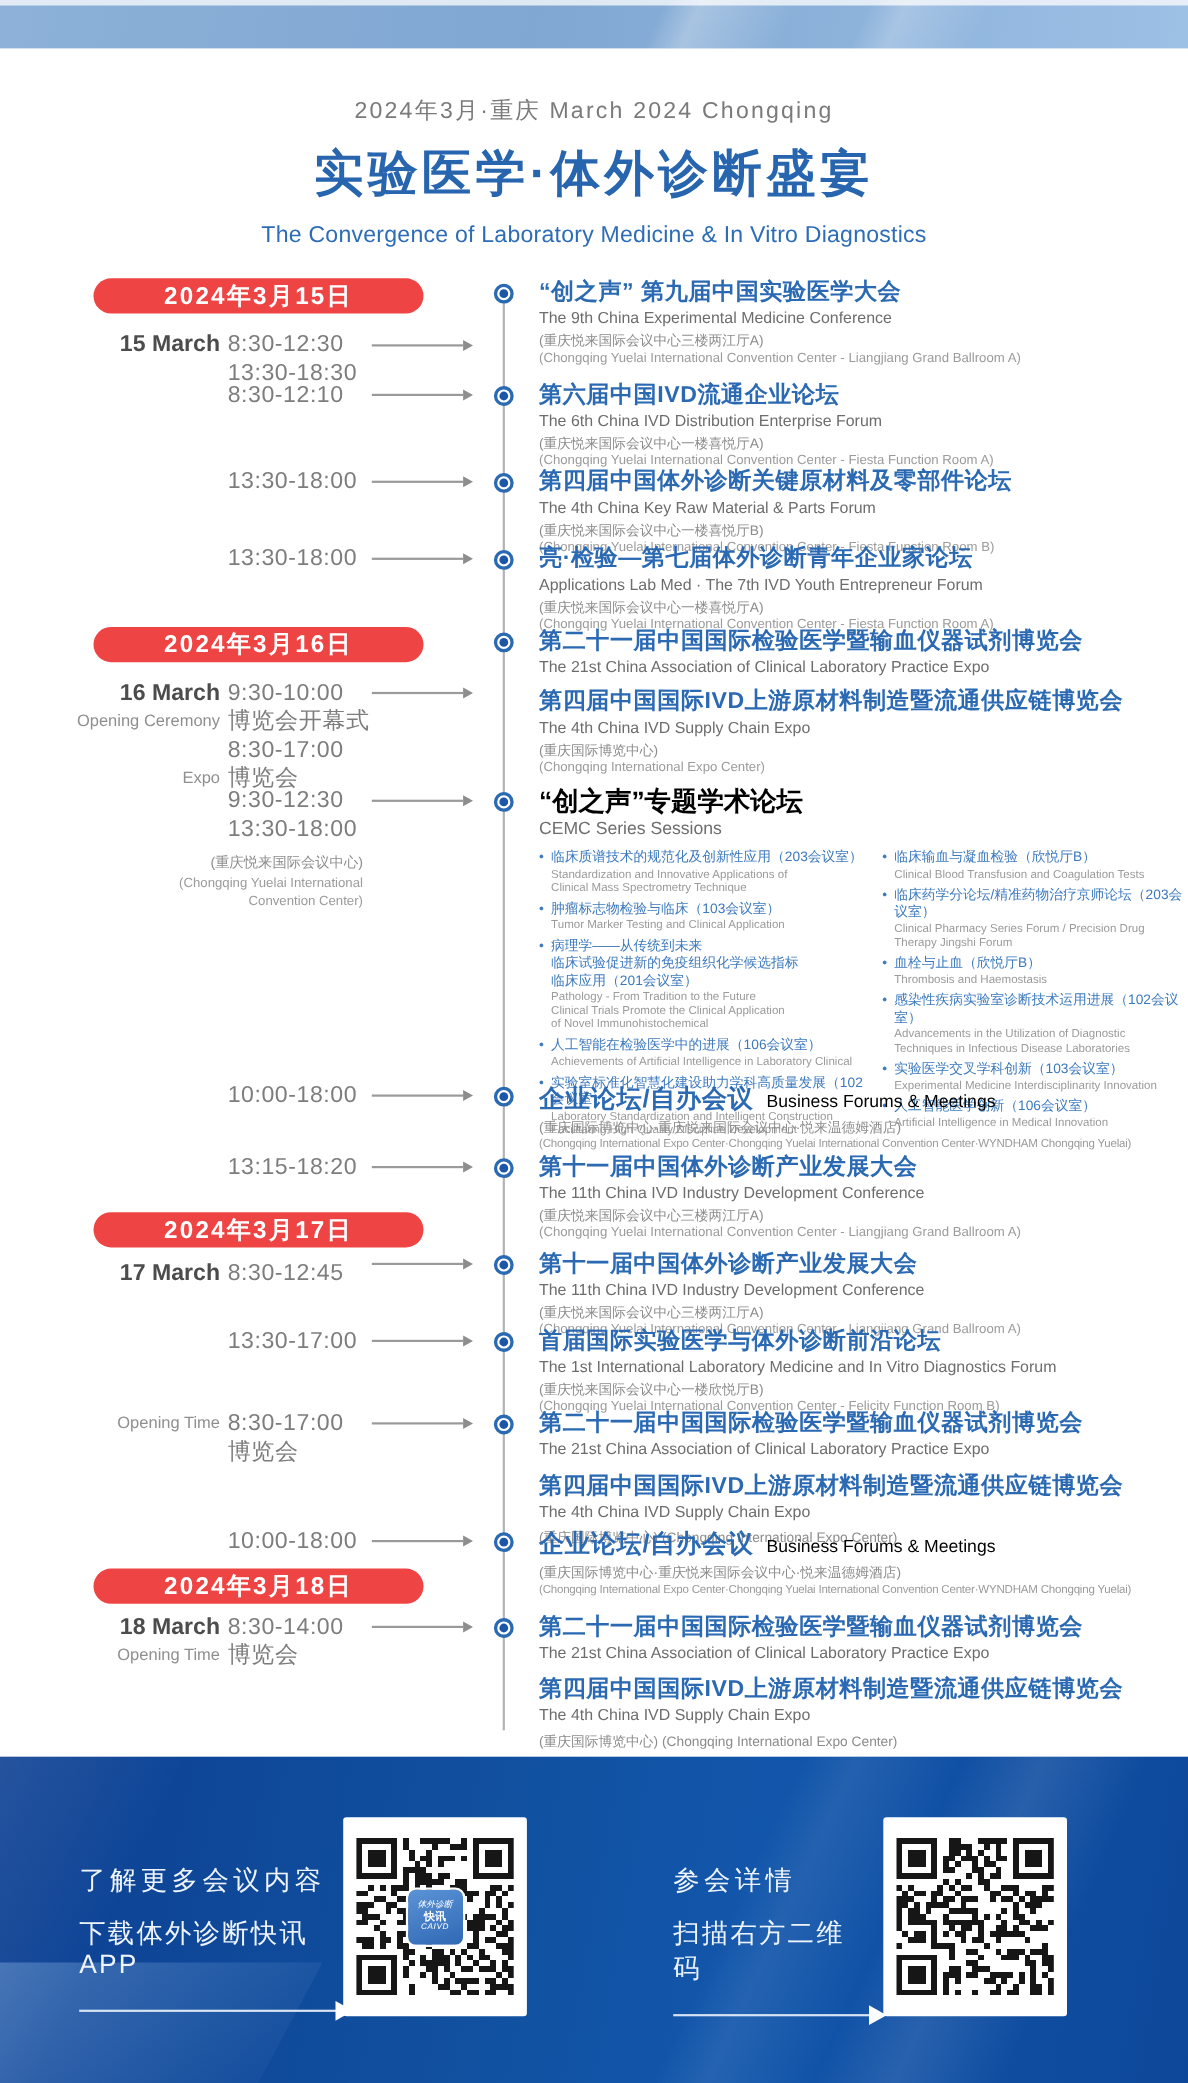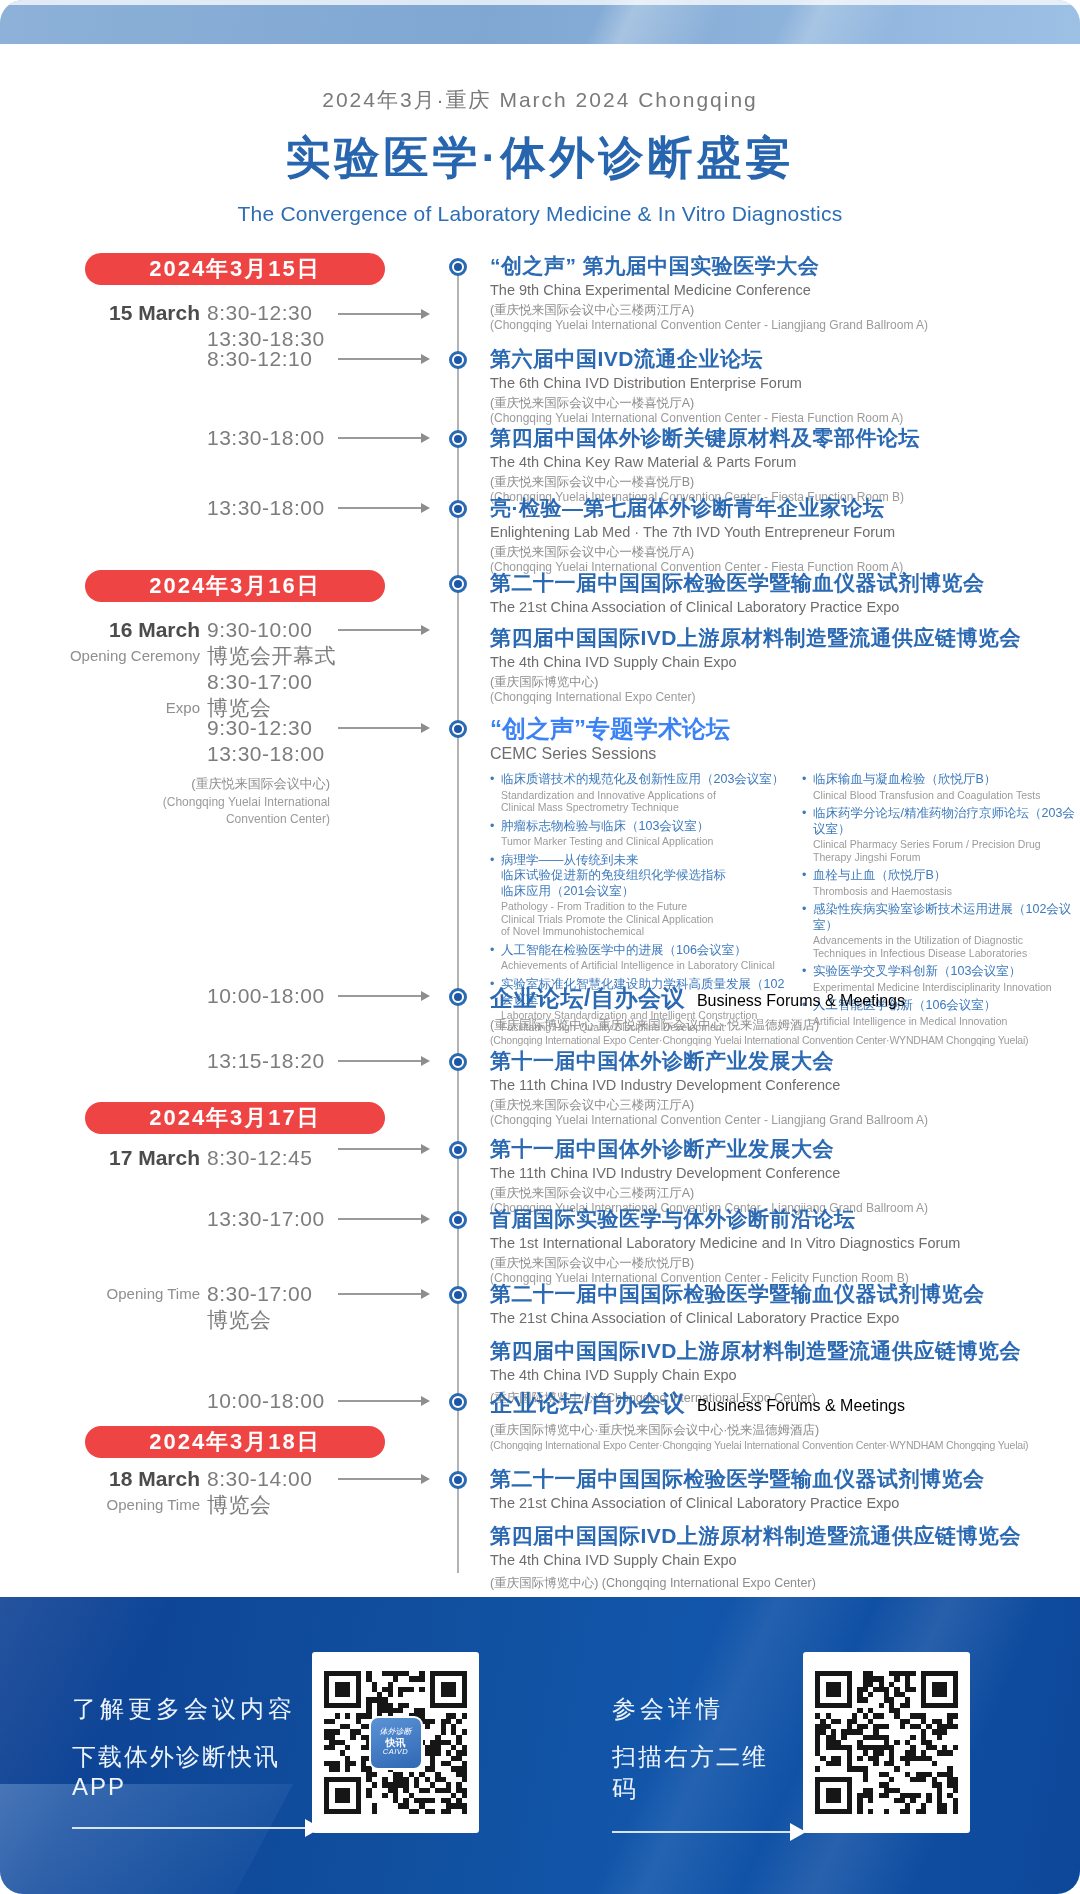--- a/index.html
+++ b/index.html
@@ -1,17 +1,17 @@
 <!DOCTYPE html>
 <html><head>
 <meta charset="utf-8">
 <style>
   html,body{margin:0;padding:0;background:#fff;}
   body{font-family:"Liberation Sans","DejaVu Sans",sans-serif;-webkit-font-smoothing:antialiased;}
-  .poster{position:relative;width:1080px;height:1894px;overflow:hidden;background:#fff;border-radius:23px;}
+  .poster{position:relative;width:1080px;height:1894px;overflow:hidden;background:#fff;}
 
   
   .top-strip{position:absolute;top:0;left:0;width:1080px;height:44px;
     background:linear-gradient(96deg,#8db1d8 0%,#7fa7d2 45%,#8fb4dc 75%,#9dc0e5 100%);}
   .top-strip::before{content:'';position:absolute;top:0;left:0;right:0;height:5px;background:rgba(255,255,255,.75);}
   .top-strip::after{content:'';position:absolute;inset:0;
     background:linear-gradient(115deg,transparent 55%,rgba(255,255,255,.28) 58%,transparent 66%,transparent 72%,rgba(255,255,255,.22) 75%,transparent 82%);}
 
   
   .header{position:absolute;top:44px;left:0;width:1080px;text-align:center;}
@@ -44,21 +44,21 @@
   .ev-en{font-size:14.5px;color:#6d6d6d;line-height:18px;margin-top:3px;}
   .ev-vcn{font-size:12.5px;color:#8c8c8c;line-height:15px;margin-top:4px;}
   .ev-ven{font-size:12px;color:#9b9b9b;line-height:15px;}
   .ev-ven.long{font-size:10.5px;white-space:nowrap;letter-spacing:-0.2px;}
   .ev + .ev{margin-top:11px;}
   .ev-mixed{font-size:12.5px;color:#8c8c8c;margin-top:6px;}
   .biz-line{display:flex;align-items:baseline;gap:12px;}
   .biz-cn{font-size:23px;font-weight:bold;color:#2b6ab3;letter-spacing:0.5px;}
   .biz-en{font-size:16px;color:#000000;}
 
-  .cemc-title{font-size:24px;font-weight:bold;color:#3b82f6;line-height:27px;}
+  .cemc-title{font-size:24px;font-weight:bold;color:#000000;line-height:27px;}
   .cemc-en{font-size:16px;color:#6d6d6d;margin-top:3px;}
   .cemc-cols{display:flex;gap:12px;margin-top:9px;}
   .cemc-col1{width:300px;flex:0 0 300px;}
   .cemc-col2{width:278px;flex:0 0 278px;}
   .ci{position:relative;padding-left:11px;margin-bottom:5px;}
   .ci-cn{font-size:12.5px;color:#3c79bd;line-height:15.5px;white-space:pre-line;}
   .ci-cn::before{content:'\2022';position:absolute;left:0;top:0;color:#3c79bd;}
   .ci-en{font-size:10.5px;color:#9b9b9b;line-height:12.5px;margin-top:1px;white-space:pre-line;}
 
   
@@ -168,21 +168,21 @@
         <div class="g-pair">
             <span class="g-label"></span>
             <span class="g-time">13:30-18:00</span>
           </div>
         <span class="connector"></span>
       </div>
       <span class="node"></span>
       <div class="content">
           <div class="ev">
         <div class="ev-cn">亮·检验—第七届体外诊断青年企业家论坛</div>
-        <div class="ev-en">Enlightening Lab Med · The 7th  IVD Youth Entrepreneur Forum</div>
+        <div class="ev-en">Applications Lab Med · The 7th  IVD Youth Entrepreneur Forum</div>
         <div class="ev-vcn">(重庆悦来国际会议中心一楼喜悦厅A)</div>
         <div class="ev-ven">(Chongqing Yuelai International Convention Center - Fiesta Function Room A)</div>
       </div>
         </div>
     </div>
 
     <div class="row" style="top:330px">
       <div class="gutter">
         <div class="g-badge">2024年3月16日</div>
       </div>

